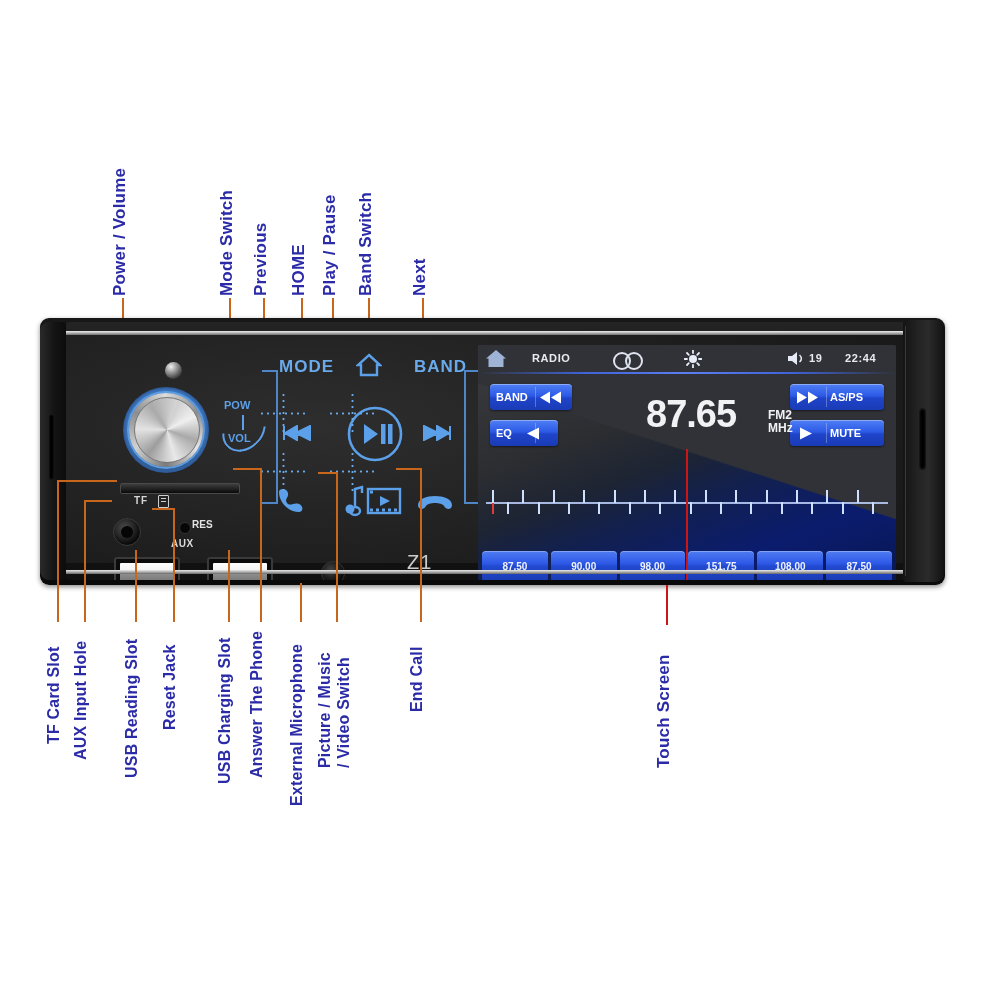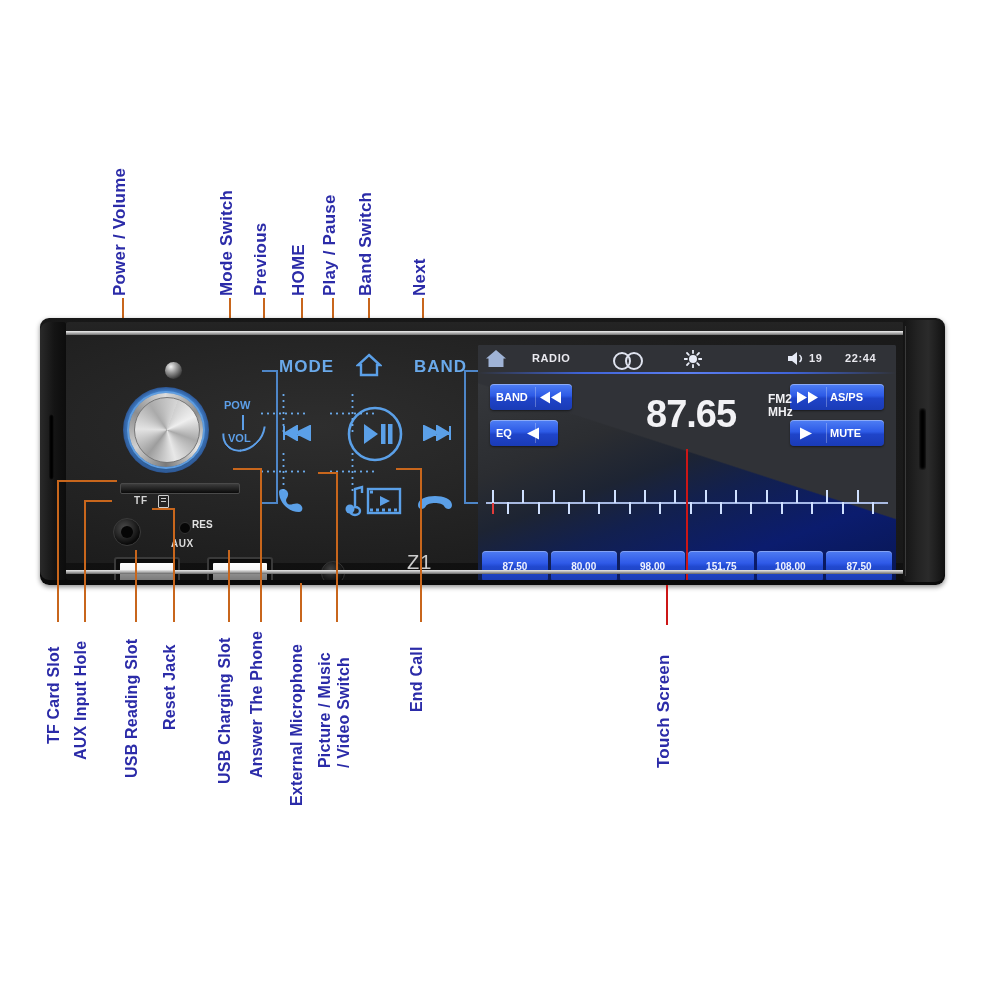--- a/index.html
+++ b/index.html
@@ -202,21 +202,21 @@
     display:flex;align-items:center;
   }
   .sbtn .lbl{flex:0 0 auto;padding:0 6px;}
   .sbtn .arr{flex:0 0 auto;padding:0 5px;display:flex;align-items:center;}
   .vdiv{position:absolute;top:3px;bottom:3px;width:1px;background:rgba(255,255,255,.28);}
 
   .freq{
     position:absolute;left:168px;top:48px;width:160px;height:44px;color:#f2f2f5;
   }
   .freq .num{position:absolute;left:0;top:0;font-size:38px;font-weight:bold;letter-spacing:-1px;}
-  .freq .band{position:absolute;left:122px;top:0;font-size:12px;font-weight:bold;line-height:1.05;}
+  .freq .band{position:absolute;left:122px;top:16px;font-size:12px;font-weight:bold;line-height:1.05;}
 
   .dial{position:absolute;left:8px;top:143px;width:402px;height:30px;}
   .dial .axis{position:absolute;left:0;top:14px;width:100%;height:2px;background:rgba(190,210,255,.85);}
   .dial .tick{position:absolute;width:2px;background:#cfe0ff;}
   .dial .cursor{position:absolute;left:6px;top:2px;width:2px;height:24px;background:#e23b3b;}
 
   .presets{position:absolute;left:4px;bottom:4px;width:410px;height:30px;display:flex;gap:3px;}
   .preset{
     flex:1;border-radius:4px 4px 3px 3px;
     background:linear-gradient(180deg,#4f7cf2 0%,#2f5ae8 40%,#2149cf 52%,#1b3cb4 100%);
@@ -463,21 +463,21 @@
               <div class="tick" style="left: 310px; top: 2px; height: 13px;"></div>
               <div class="tick" style="left: 325.2px; top: 14px; height: 12px;"></div>
               <div class="tick" style="left: 340.4px; top: 2px; height: 13px;"></div>
               <div class="tick" style="left: 355.6px; top: 14px; height: 12px;"></div>
               <div class="tick" style="left: 370.8px; top: 2px; height: 13px;"></div>
               <div class="tick" style="left: 386px; top: 14px; height: 12px;"></div>
             </div>
 
           <div class="presets">
             <div class="preset">87.50</div>
-            <div class="preset">80.00</div>
+            <div class="preset">90.00</div>
             <div class="preset">98.00</div>
             <div class="preset">151.75</div>
             <div class="preset">108.00</div>
             <div class="preset">87.50</div>
           </div>
 
           <div class="redline" style="left:208px;top:104px;height:136px;"></div>
         </div>
       </div>
       <div class="chrome-bot"></div>

